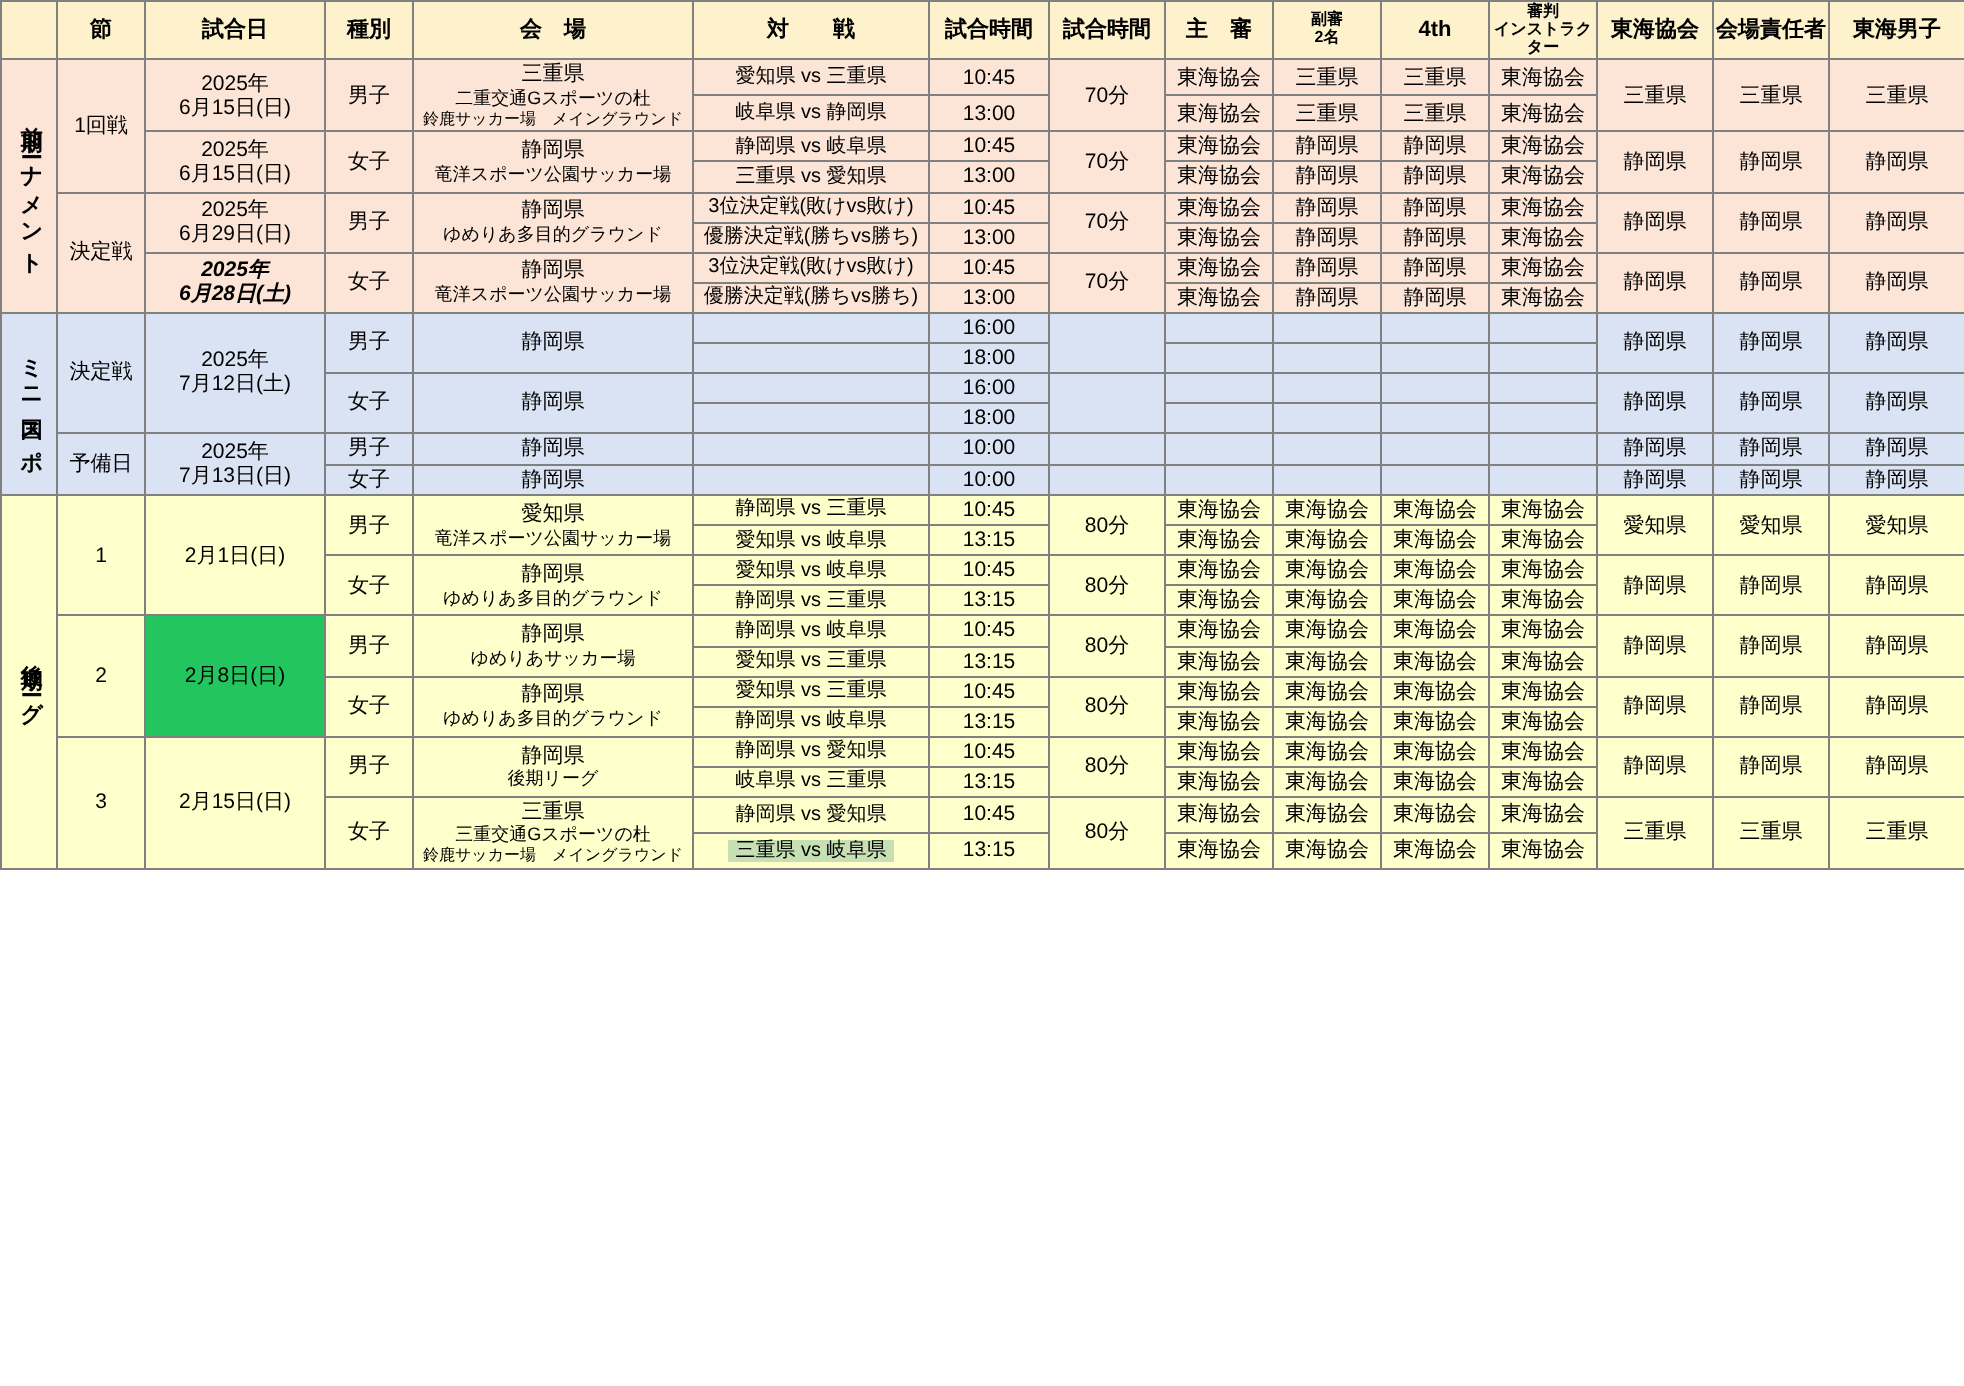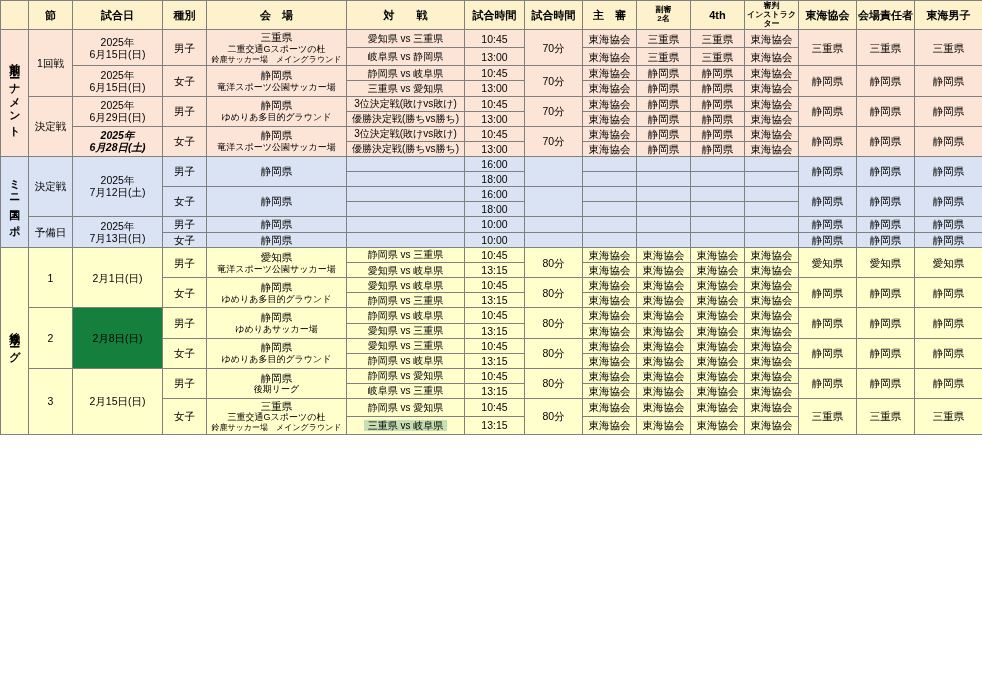--- a/index.html
+++ b/index.html
@@ -355,21 +355,21 @@
         <tr>
           <td class="match" style="background: rgb(255, 255, 204);">静岡県  vs  三重県</td>
           <td style="background: rgb(255, 255, 204);">13:15</td>
           <td style="background: rgb(255, 255, 204);">東海協会</td>
           <td style="background: rgb(255, 255, 204);">東海協会</td>
           <td style="background: rgb(255, 255, 204);">東海協会</td>
           <td style="background: rgb(255, 255, 204);">東海協会</td>
         </tr>
         <tr>
           <td rowspan="4" style="background: rgb(255, 255, 204);">2</td>
-          <td rowspan="4" style="background: #15803d;">
+          <td rowspan="4" style="background: #22c55e;">
             <div>2月8日(日)</div>
           </td>
           <td rowspan="2" style="background: rgb(255, 255, 204);">男子</td>
           <td rowspan="2" class="venue" style="background: rgb(255, 255, 204);">
             <span class="v1">静岡県</span>
             <span class="v2">ゆめりあサッカー場</span>
           </td>
           <td class="match" style="background: rgb(255, 255, 204);">静岡県  vs  岐阜県</td>
           <td style="background: rgb(255, 255, 204);">10:45</td>
           <td rowspan="2" style="background: rgb(255, 255, 204);">80分</td>

